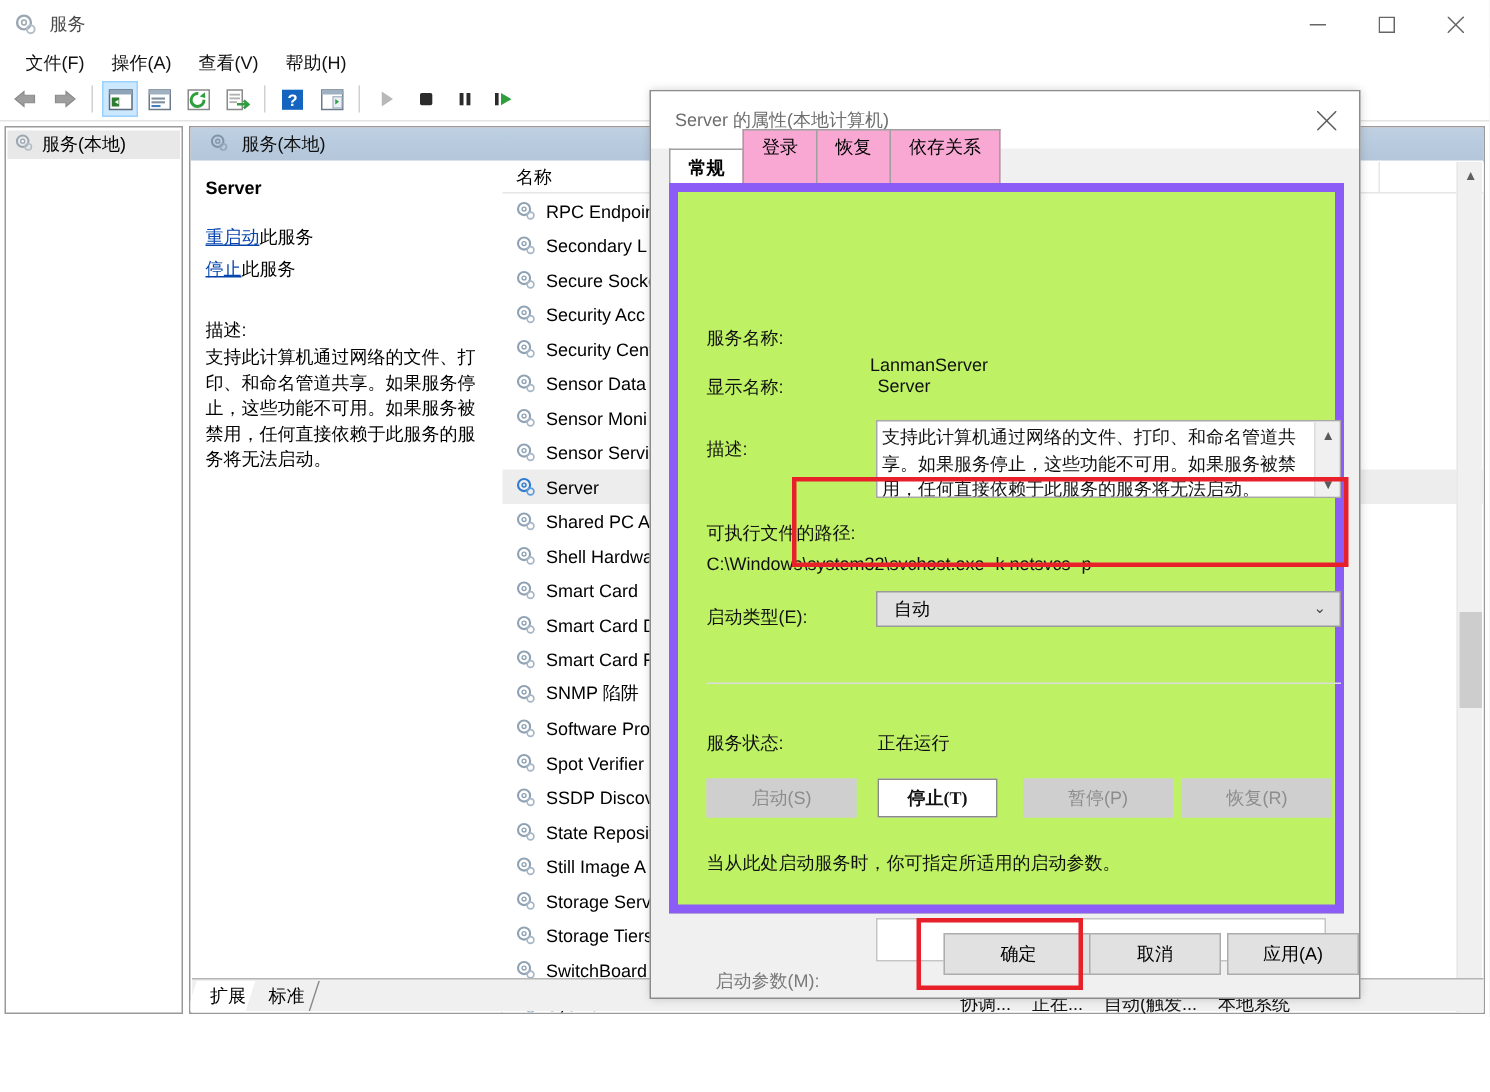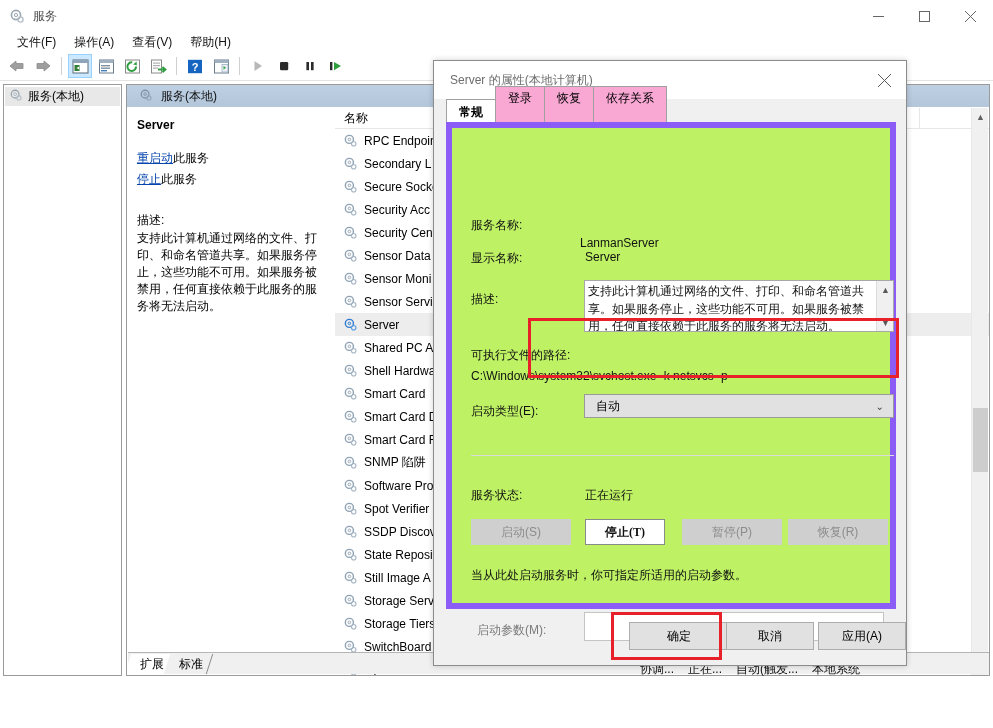--- a/index.html
+++ b/index.html
@@ -775,21 +775,21 @@
       <div class="flabel" style="left:19px; top:359px;">服务状态:</div>
       <div class="fvalue" style="left:133px; top:359px;">正在运行</div>
 
       <div class="btn disabled" style="left:19px; top:391px; width:100px; height:26px;">启动(S)</div>
       <div class="btn primary" style="left:133px; top:391px; width:80px; height:26px;font-family:Liberation Serif, serif;">停止(T)</div>
       <div class="btn disabled" style="left:230px; top:391px; width:100px; height:26px;">暂停(P)</div>
       <div class="btn disabled" style="left:336px; top:391px; width:100px; height:26px;">恢复(R)</div>
 
       <div class="fvalue" style="left:19px; top:439px;">当从此处启动服务时，你可指定所适用的启动参数。</div>
 
-      <div class="flabel" style="left:25px; top:494px; color:#7a7a7a;">启动参数(M):</div>
+      <div class="flabel" style="left:25px; top:518px; color:#7a7a7a;">启动参数(M):</div>
       <div class="tbox" style="left:132px; top:484px; width:300px; height:29px;"></div>
     </div>
 
     <div class="dlg-footer-btn" style="left:195px; top:561px; width:100px; height:28px;">确定</div>
     <div class="dlg-footer-btn" style="left:292px; top:561px; width:88px; height:28px;">取消</div>
     <div class="dlg-footer-btn" style="left:384px; top:561px; width:88px; height:28px;">应用(A)</div>
   </div>
 
   <div class="redbox" style="left:528px; top:318px; width:371px; height:60px;"></div>
   <div class="redbox" style="left:611px; top:612px; width:111px; height:48px;"></div>

